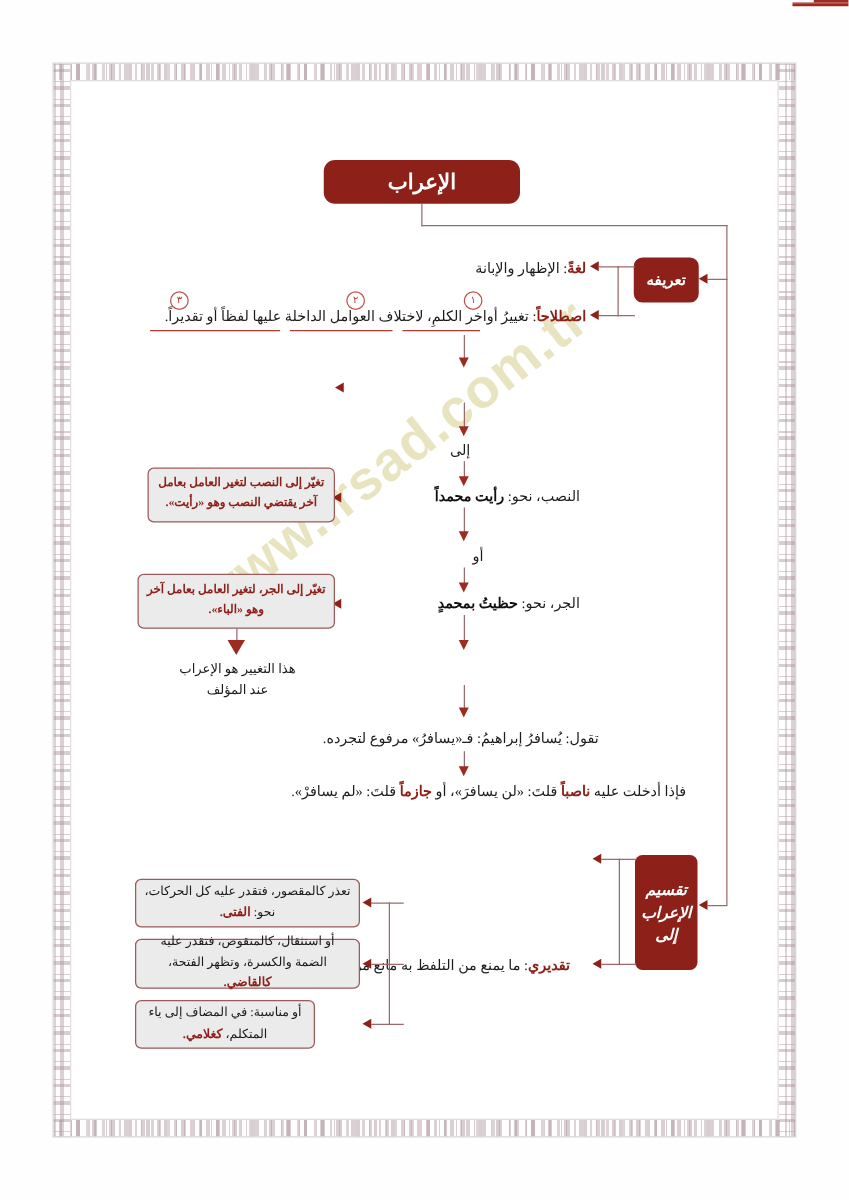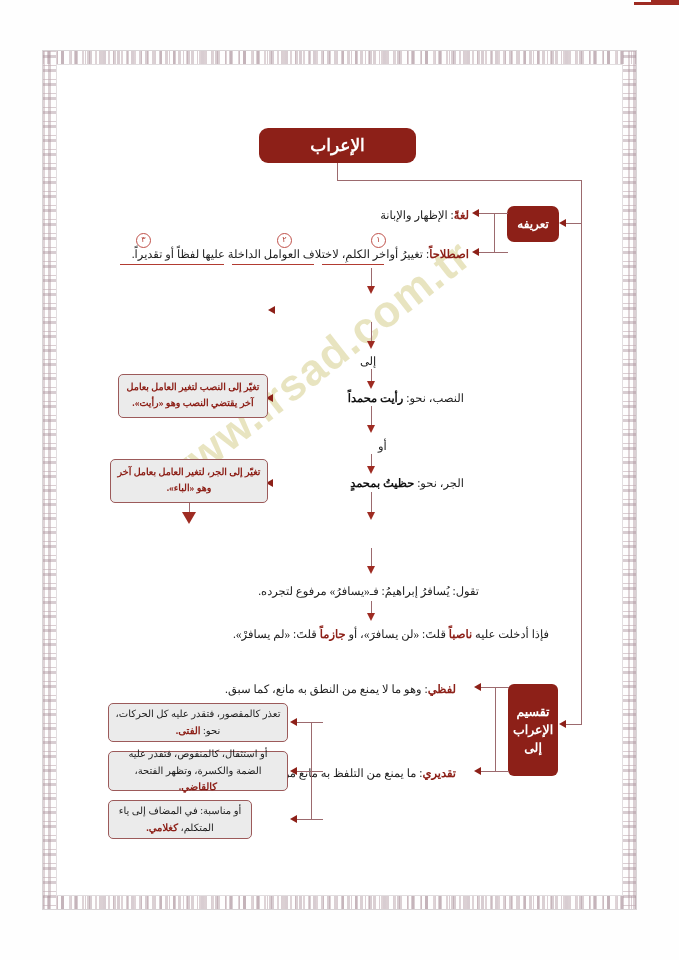--- a/index.html
+++ b/index.html
@@ -115,20 +115,21 @@
     width: 52px; height: 36px;
     font-size: 12px;
   }
   #division-box {
     left: 508px; top: 684px;
     width: 50px; height: 92px;
     font-size: 12.5px;
     border-radius: 6px;
     flex-direction: column;
     line-height: 1.45;
+    font-style: italic;
   }
 
   
   .graybox {
     position: absolute;
     background: #ebebeb;
     border: 1.3px solid #9c5a5a;
     border-radius: 5px;
     color: #8d2018;
     font-size: 9.5px;
@@ -298,20 +299,21 @@
 
   <div class="line-red-h" style="left:273px; top:483px; width:45px;"></div>
   <div class="arw arw-l" style="left:266px; top:479px;"></div>
 
   <div class="graybox" style="left:110px; top:459px; width:158px; height:44px;">
     <span>تغيّر إلى الجر، لتغير العامل بعامل آخر وهو «الباء».</span>
   </div>
 
   <div class="line-v" style="left:189px; top:503px; height:12px;"></div>
   <div class="arw arw-d-big" style="left:182px; top:512px;"></div>
+  <div class="txt wrapped" style="left:135px; top:528px; width:110px; font-size:10.5px;">هذا التغيير هو الإعراب عند المؤلف</div>
 
   <div class="line-v" style="left:371px; top:492px; height:22px;"></div>
   <div class="arw arw-d" style="left:367px; top:512px;"></div>
 
 
   <div class="line-v" style="left:371px; top:548px; height:20px;"></div>
   <div class="arw arw-d" style="left:367px; top:566px;"></div>
 
   <div class="txt" style="right:200px; top:582px;">تقول: يُسافرُ إبراهيمُ: فـ«يسافرُ» مرفوع لتجرده.</div>
 
@@ -334,23 +336,20 @@
   <div class="line-v" style="left:495px; top:687px; height:85px;"></div>
   <div class="line-h" style="left:495px; top:687px; width:14px;"></div>
   <div class="line-h" style="left:495px; top:771px; width:14px;"></div>
 
   <div class="line-h" style="left:481px; top:687px; width:15px;"></div>
   <div class="arw arw-l" style="left:474px; top:683px;"></div>
 
   <div class="line-h" style="left:481px; top:771px; width:15px;"></div>
   <div class="arw arw-l" style="left:474px; top:767px;"></div>
 
-  <div class="txt" style="right:223px; top:680px;">
-    <span class="kw">لفظي</span><span>: وهو ما لا يمنع من النطق به مانع، كما سبق.</span>
-  </div>
 
   <div class="txt" style="right:223px; top:764px;">
     <span class="kw">تقديري</span><span>: ما يمنع من التلفظ به مانع من</span>
   </div>
 
   <div class="line-v" style="left:311px; top:722px; height:98px;"></div>
   <div class="line-h" style="left:311px; top:722px; width:12px;"></div>
   <div class="line-h" style="left:311px; top:771px; width:12px;"></div>
   <div class="line-h" style="left:311px; top:819px; width:12px;"></div>
 

